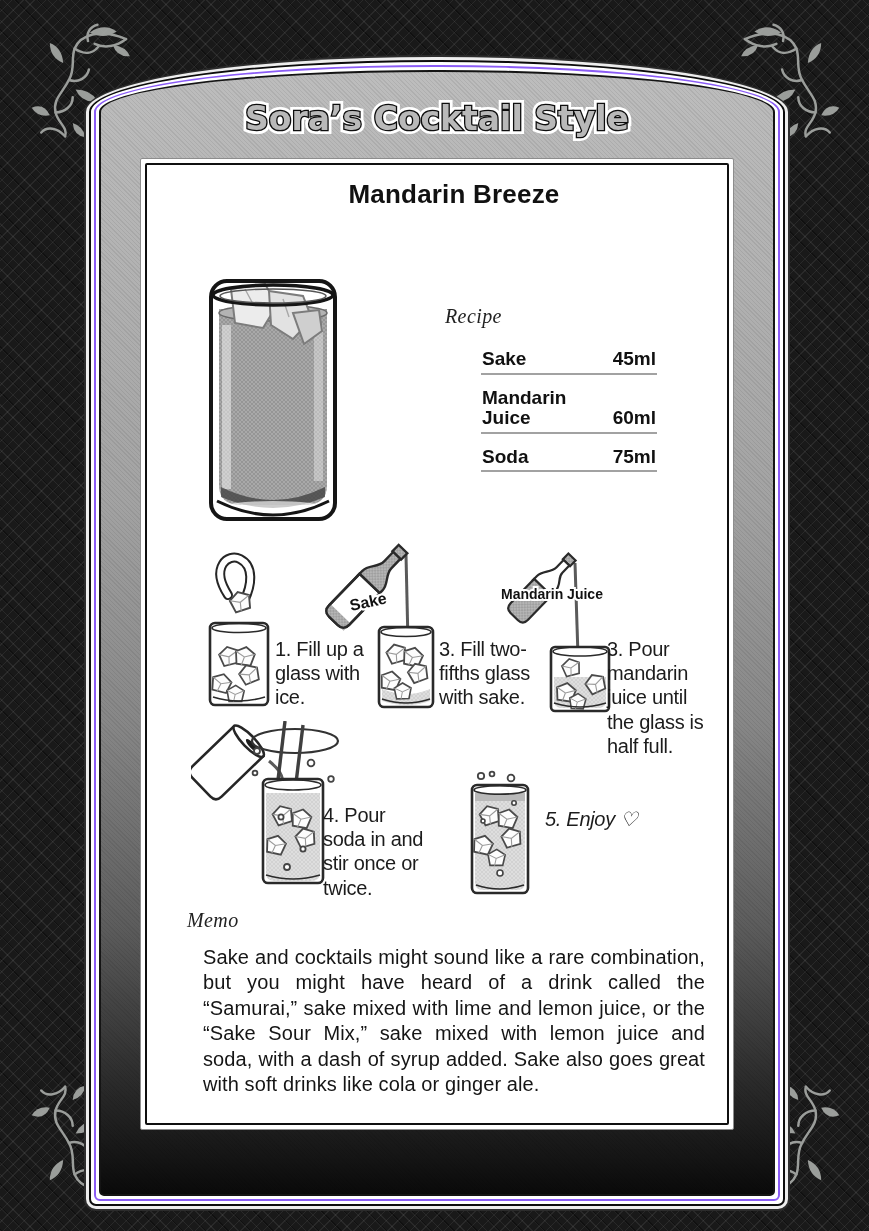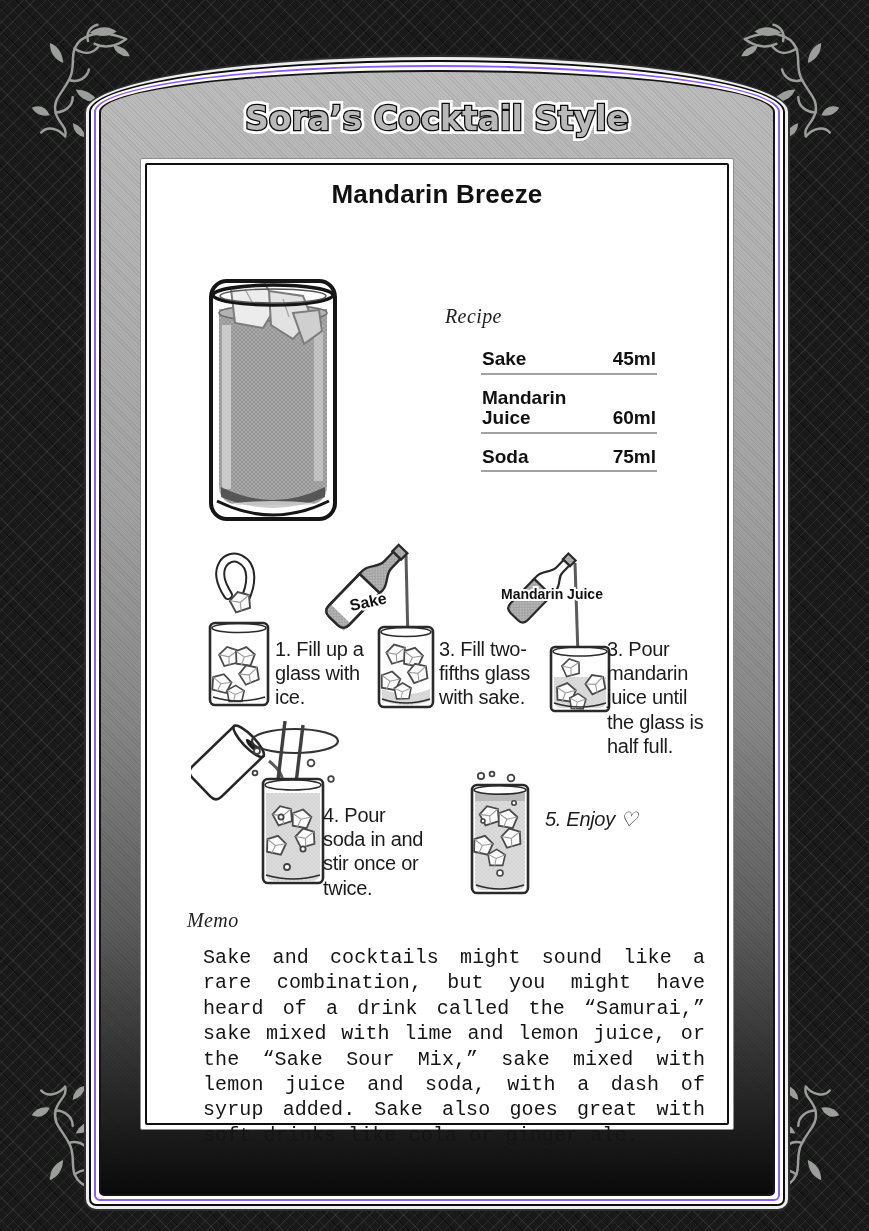--- a/index.html
+++ b/index.html
@@ -41,41 +41,41 @@
   
   .card-wrap{
     width:584px;margin:10px auto 0;background:#fff;
     border:1.5px solid #8d8d8d;padding:4px;border-radius:2px;
   }
   .card{
     position:relative;height:958px;background:#fff;
     border:2.5px solid #101010;border-radius:2px;color:#1a1a1a;
   }
   .cocktail-title{
-    position:absolute;top:14px;left:0;width:100%;text-align:center;margin:0;
+    position:absolute;top:14px;left:17px;width:100%;text-align:center;margin:0;
     font-size:26px;font-weight:bold;letter-spacing:.2px;color:#111;
   }
   .abs{position:absolute;}
   .section-heading{
     font-family:"Liberation Serif", serif;font-style:italic;
     font-size:20px;color:#222;letter-spacing:.4px;
   }
   .ing-table{width:176px;}
   .ing-row{
     display:flex;justify-content:space-between;align-items:flex-end;
     border-bottom:2px solid #a2a2a2;padding:6px 1px 3px 1px;margin-bottom:7px;
   }
   .ing-name,.ing-amount{font-weight:bold;font-size:19px;line-height:1.08;color:#111;}
   .ing-name{max-width:100px;}
   .ing-amount{white-space:nowrap;}
   .step-text{
     font-size:20px;line-height:1.21;letter-spacing:-0.3px;color:#1c1c1c;margin:0;
   }
   .memo-body{
-    font-family:Liberation Mono, monospace;font-size:20px;line-height:1.27;
+    font-family:Liberation Sans, sans-serif;font-size:20px;line-height:1.27;
     color:#151515;text-align:justify;margin:0;letter-spacing:.1px;
   }
   .ill{display:block;}
 </style>
 </head>
 <body>
 
 <div class="page">
 
   <svg class="defs" aria-hidden="true">

